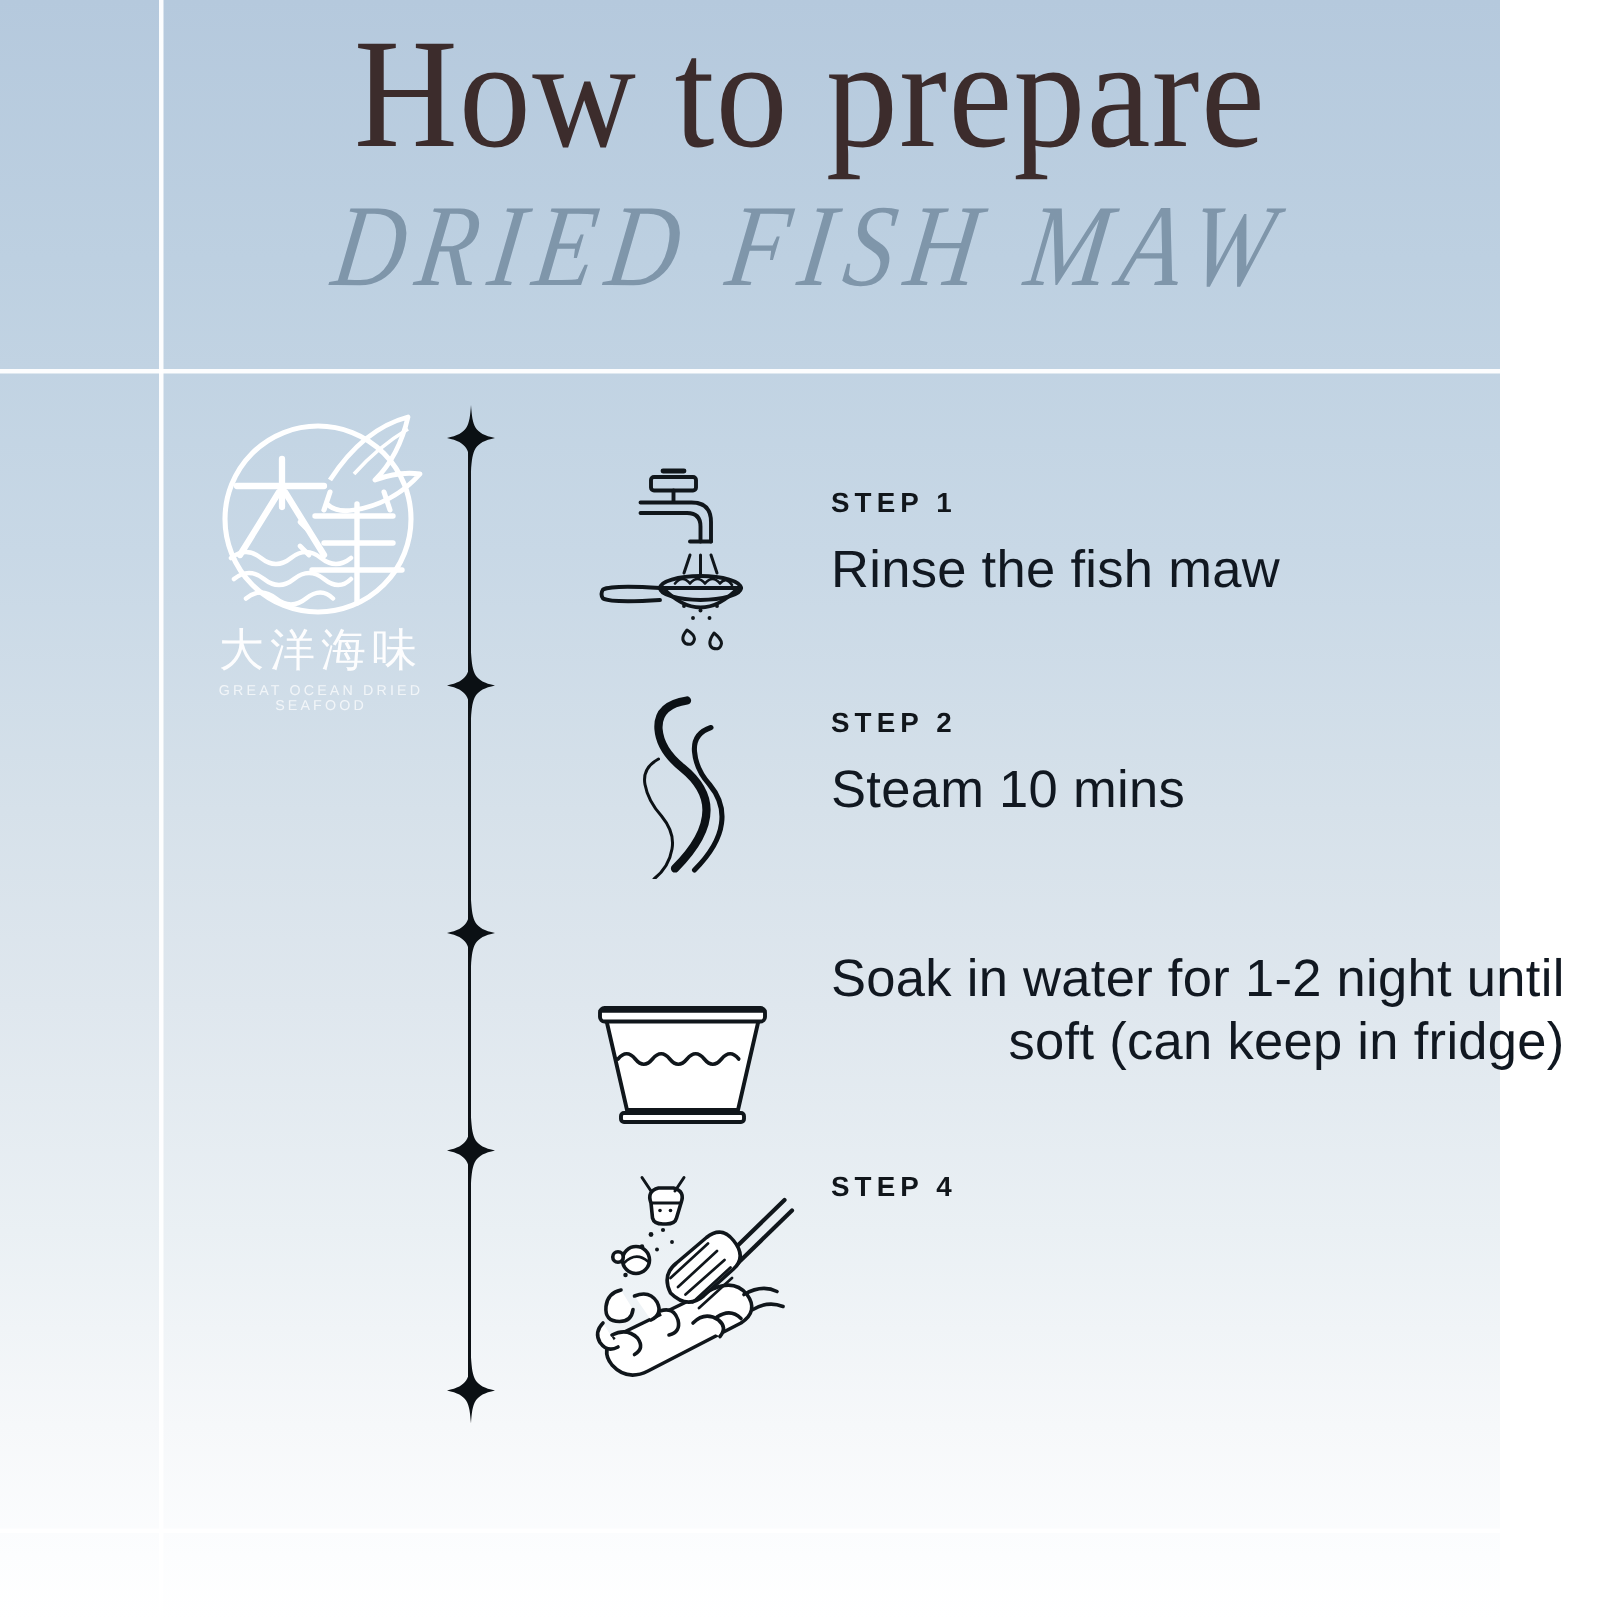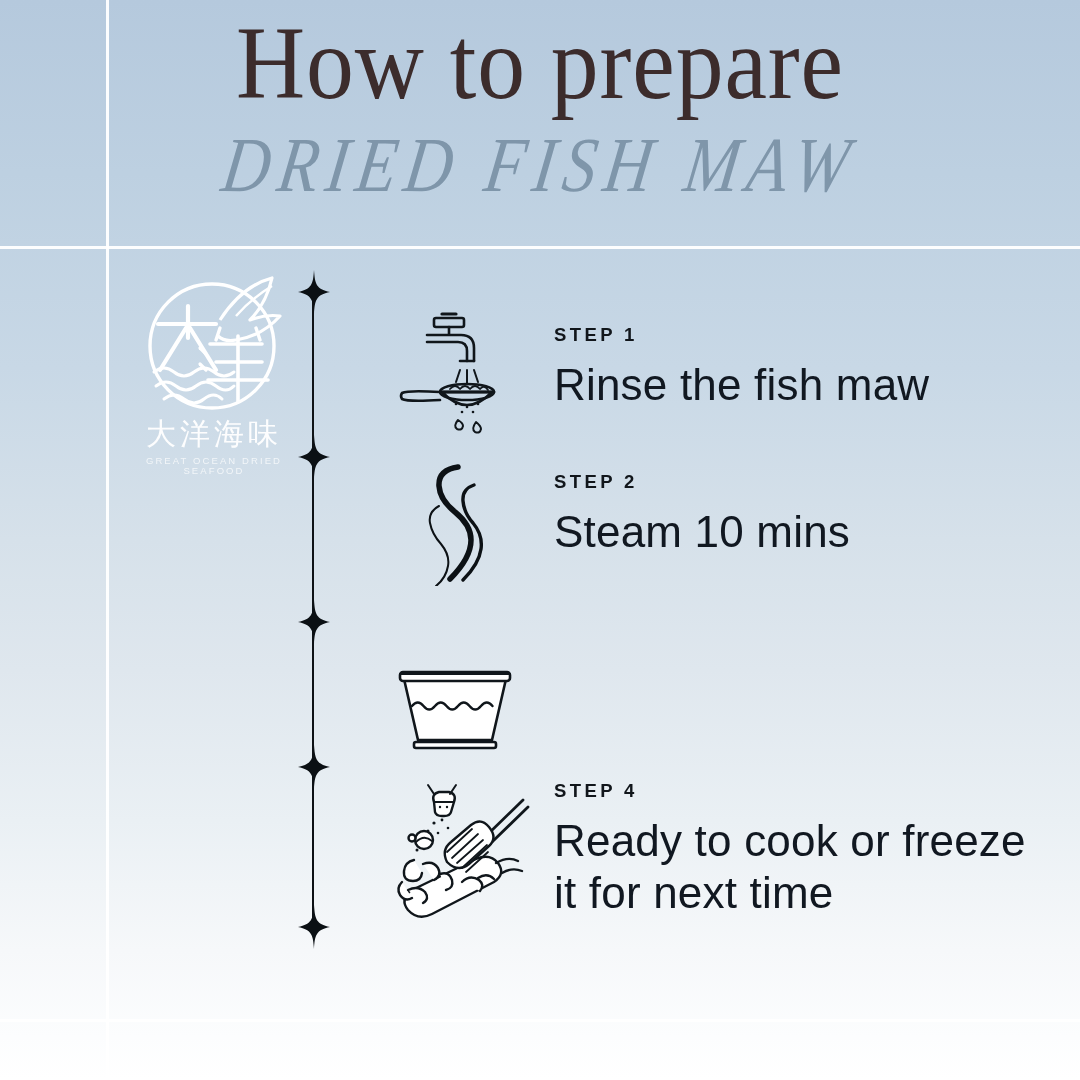--- a/index.html
+++ b/index.html
@@ -2,21 +2,21 @@
 <html><head>
 <meta charset="utf-8">
 <style>
   html,body{margin:0;padding:0;}
   body{
     width:1080px;height:1080px;overflow:hidden;
     font-family:"Liberation Sans", sans-serif;
     background:#ffffff;
   }
   .canvas{
-    position:relative;width:1080px;height:1080px;
+    position:relative;width:1000px;height:1080px;
     background:linear-gradient(180deg,
        #b5c9dd 0%,
        #bdd0e1 16%,
        #c8d8e6 34%,
        #d6e1ea 50%,
        #dfe7ee 62%,
        #eaf0f4 76%,
        #f6f8fa 88%,
        #fcfdfe 96%,
        #ffffff 100%);
@@ -75,22 +75,22 @@
   
   .steps{position:absolute;left:0;top:0;width:1080px;height:1080px;}
   .step{position:absolute;}
   .step-icon{position:absolute;}
   .step-text{position:absolute;}
   .step-label{
     font-size:18.5px;font-weight:bold;letter-spacing:3.4px;
     color:#11161b;line-height:1;margin-bottom:14px;
   }
   .step-body{
-    font-size:44px;line-height:1.2;color:#111821;font-weight:400;
-    letter-spacing:.2px;white-space:pre-line;
+    font-size:35px;line-height:1.2;color:#111821;font-weight:400;
+    letter-spacing:.2px;white-space:pre-line;text-align:right;
   }
 
   .s1{top:326px;left:554px;}
   .s2{top:473px;left:554px;}
   .s3{top:632px;left:554px;}
   .s4{top:782px;left:554px;}
 
   .i1{left:396px;top:308px;}
   .i2{left:412px;top:462px;}
   .i3{left:390px;top:660px;}
@@ -228,20 +228,22 @@
         <rect x="10" y="12" width="110" height="9" rx="3" fill="#ffffff"></rect>
         <path d="M10 14 h110" stroke-width="2.2"></path>
 
         <path d="M22 46 q5.8 -7 11.5 0 t11.5 0 t11.5 0 t11.5 0 t11.5 0 t11.5 0 t11.5 0" stroke-width="2.4" fill="none"></path>
 
         <path d="M28 80 H102" stroke-width="2.2"></path>
         <rect x="24" y="82" width="82" height="6" rx="2" fill="#ffffff"></rect>
       </svg>
     </div>
     <div class="step-text step s3">
+      <div class="step-body">Soak in water for 1-2 night until
+soft (can keep in fridge)</div>
     </div>
 
     <div class="step-icon i4">
       <svg width="140" height="146" viewBox="0 0 140 146" fill="none" stroke="#10161b" stroke-width="2.4" stroke-linecap="round" stroke-linejoin="round">
 
         <path d="M18 132 q-8 -10 2 -19 l66 -32 q14 -6 22 4 q8 11 -4 19 l-62 32 q-14 7 -24 -4 z" fill="#ffffff"></path>
         <path d="M106 85 q12 -7 22 -2"></path>
         <path d="M112 95 q10 -6 20 -2"></path>
 
         <path d="M96 58 L133 22" stroke-width="2.8"></path>
@@ -272,18 +274,16 @@
         <path d="M33 86 q10 -4 15 4 q4 8 -4 12" fill="#ffffff"></path>
         <path d="M12 104 q-6 6 -2 13 q5 7 12 3" fill="#ffffff"></path>
         <path d="M18 112 q10 -5 17 2 q5 7 -2 11" fill="#ffffff"></path>
         <path d="M50 96 q9 -3 12 6 q2 8 -6 10" fill="#ffffff"></path>
         <path d="M72 104 q8 -8 17 -2 q6 5 1 11" fill="#ffffff"></path>
         <path d="M88 100 q9 -6 16 1" fill="#ffffff"></path>
       </svg>
     </div>
     <div class="step-text step s4">
       <div class="step-label">STEP 4</div>
-      <div class="step-body">Ready to cook or freeze
-it for next time</div>
     </div>
 
   </div>
 </div>
 
 </body></html>

